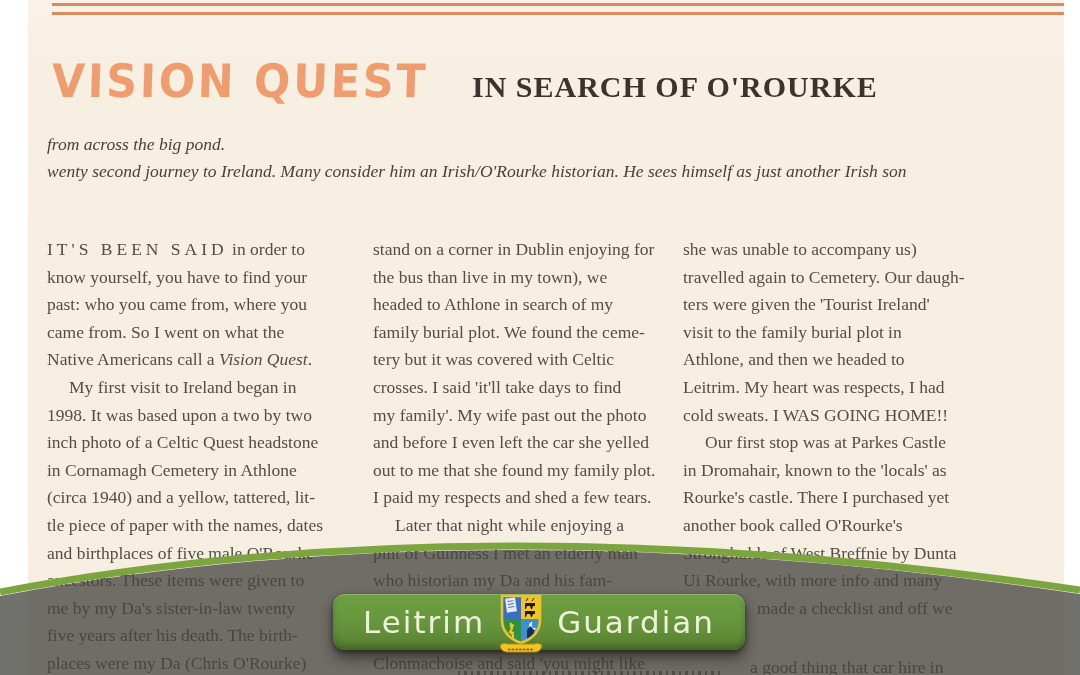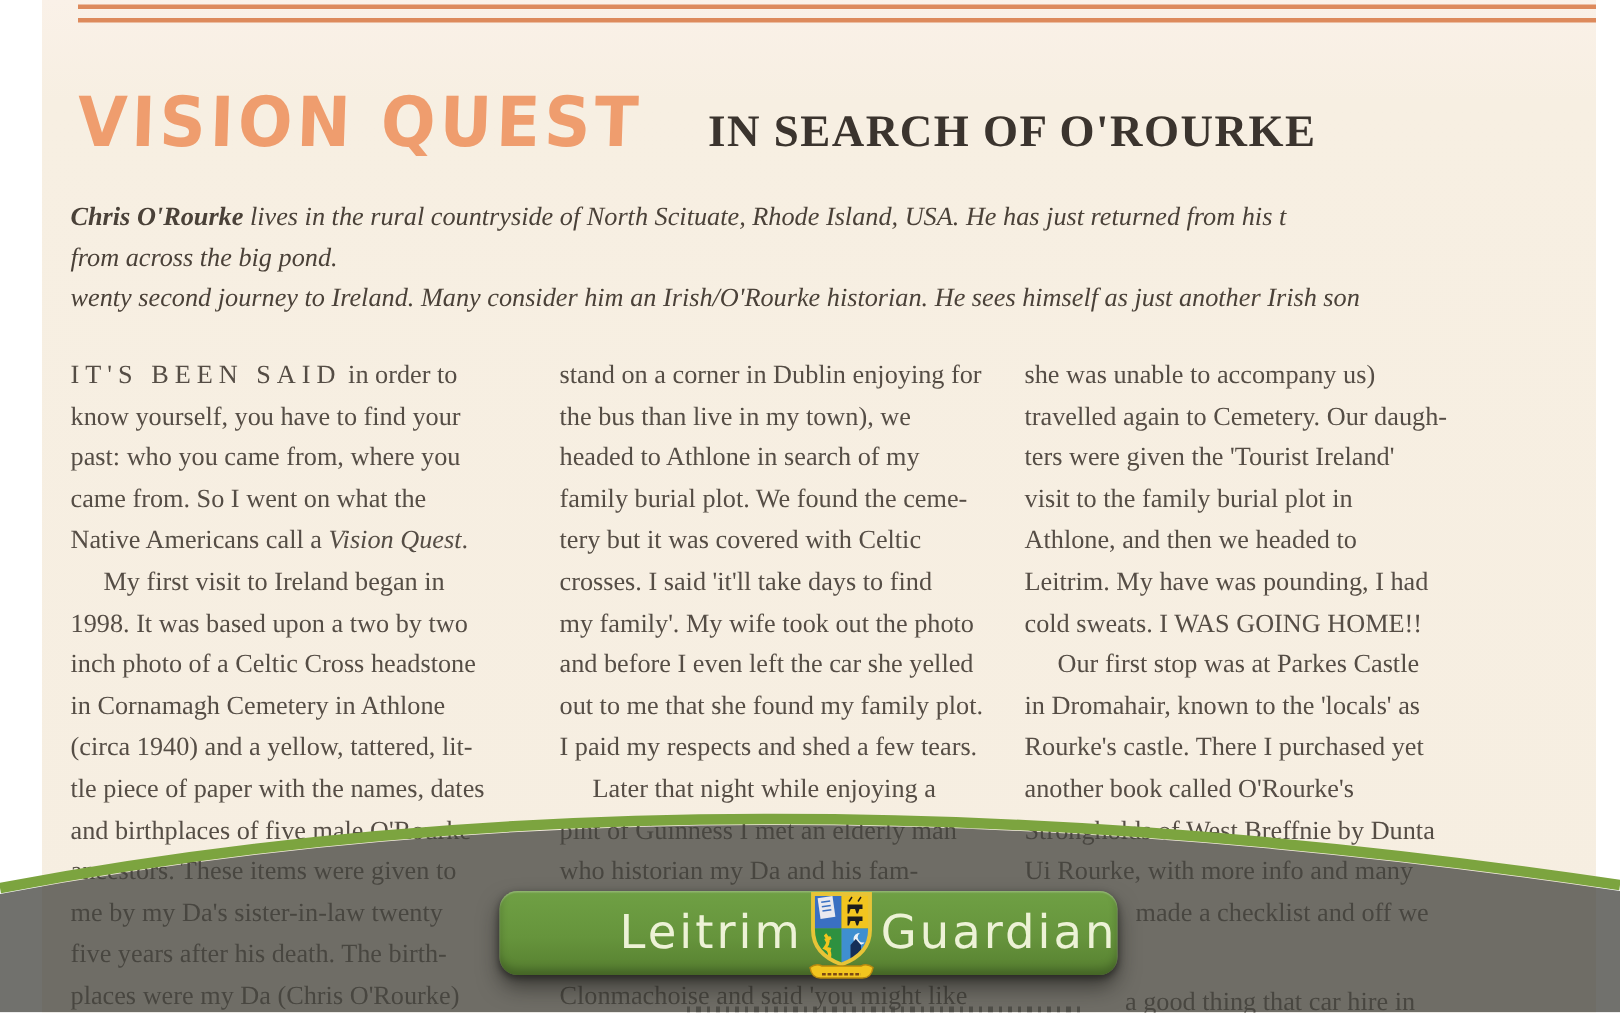--- a/index.html
+++ b/index.html
@@ -42,87 +42,86 @@
                        #39352f 6px 9px,transparent 9px 13px);}
 
   
   .overlay{position:absolute;left:0;top:0;width:1080px;height:675px;pointer-events:none;}
 
   
   .logoBtn{position:absolute;left:333px;top:594px;width:412px;height:56px;border-radius:12px;
            background:linear-gradient(180deg,#6fa044 0%,#66943c 55%,#567f30 100%);
            box-shadow:0 8px 14px rgba(20,20,16,.55), 0 2px 5px rgba(0,0,0,.45),
                       inset 0 1px 1px rgba(255,255,255,.25), inset 0 -4px 6px rgba(0,0,0,.22);
-           display:flex;align-items:center;justify-content:flex-end;gap:4px;}
+           display:flex;align-items:center;justify-content:center;gap:14px;}
   .brand{font-family:"DejaVu Sans",sans-serif;font-size:31px;color:#edf2d6;
          letter-spacing:2px;line-height:1;}
   .crest{width:44px;height:64px;margin-top:6px;flex:0 0 auto;}
 </style>
 </head>
 <body>
 
 <div class="paper">
   <div class="rule rule1" style="background: rgb(221, 138, 92);"></div>
   <div class="rule rule2" style="background: rgb(221, 138, 92);"></div>
 
   <div class="titleRow">
     <div class="titleDecor" style="color: rgb(239, 157, 110);">VISION QUEST</div>
     <div class="titleMain">IN SEARCH OF O'ROURKE</div>
   </div>
 
   <div class="intro" id="intro">
-      <div class="line"><span class="b">Chris O'Rourke </span><span>lives in the rural countryside of North Scituate, Rhode Island, USA. He has just returned from his t</span></div>
       <div class="line"><span>from across the big pond.</span></div>
       <div class="line"><span>wenty second journey to Ireland. Many consider him an Irish/O'Rourke historian. He sees himself as just another Irish son</span></div>
     </div>
 
   <div class="article">
     <div class="col col1">
         <div class="line"><span class="ls">IT'S BEEN SAID</span><span> in order to</span></div>
         <div class="line"><span>know yourself, you have to find your</span></div>
         <div class="line"><span>past: who you came from, where you</span></div>
         <div class="line"><span>came from. So I went on what the</span></div>
         <div class="line"><span>Native Americans call a </span><span class="i">Vision Quest</span><span>.</span></div>
         <div class="line indent"><span>My first visit to Ireland began in</span></div>
         <div class="line"><span>1998. It was based upon a two by two</span></div>
-        <div class="line"><span>inch photo of a Celtic Cross headstone</span></div>
+        <div class="line"><span>inch photo of a Celtic Quest headstone</span></div>
         <div class="line"><span>in Cornamagh Cemetery in Athlone</span></div>
         <div class="line"><span>(circa 1940) and a yellow, tattered, lit-</span></div>
         <div class="line"><span>tle piece of paper with the names, dates</span></div>
         <div class="line"><span>and birthplaces of five male O'Rourke</span></div>
         <div class="line"><span>ancestors. These items were given to</span></div>
         <div class="line"><span>me by my Da's sister-in-law twenty</span></div>
         <div class="line"><span>five years after his death. The birth-</span></div>
         <div class="line"><span>places were my Da (Chris O'Rourke)</span></div>
       </div>
     <div class="col col2">
         <div class="line"><span>stand on a corner in Dublin enjoying for</span></div>
         <div class="line"><span>the bus than live in my town), we</span></div>
         <div class="line"><span>headed to Athlone in search of my</span></div>
         <div class="line"><span>family burial plot. We found the ceme-</span></div>
         <div class="line"><span>tery but it was covered with Celtic</span></div>
         <div class="line"><span>crosses. I said 'it'll take days to find</span></div>
-        <div class="line"><span>my family'. My wife took out the photo</span></div>
+        <div class="line"><span>my family'. My wife past out the photo</span></div>
         <div class="line"><span>and before I even left the car she yelled</span></div>
         <div class="line"><span>out to me that she found my family plot.</span></div>
         <div class="line"><span>I paid my respects and shed a few tears.</span></div>
         <div class="line indent"><span>Later that night while enjoying a</span></div>
         <div class="line"><span>pint of Guinness I met an elderly man</span></div>
         <div class="line"><span>who historian my Da and his fam-</span></div>
         <div class="line">&nbsp;</div>
         <div class="line">&nbsp;</div>
         <div class="line"><span>Clonmachoise and said 'you might like</span></div>
       </div>
     <div class="col col3">
         <div class="line"><span>she was unable to accompany us)</span></div>
         <div class="line"><span>travelled again to Cemetery. Our daugh-</span></div>
         <div class="line"><span>ters were given the 'Tourist Ireland'</span></div>
         <div class="line"><span>visit to the family burial plot in</span></div>
         <div class="line"><span>Athlone, and then we headed to</span></div>
-        <div class="line"><span>Leitrim. My have was pounding, I had</span></div>
+        <div class="line"><span>Leitrim. My heart was respects, I had</span></div>
         <div class="line"><span>cold sweats. I WAS GOING HOME!!</span></div>
         <div class="line indent"><span>Our first stop was at Parkes Castle</span></div>
         <div class="line"><span>in Dromahair, known to the 'locals' as</span></div>
         <div class="line"><span>Rourke's castle. There I purchased yet</span></div>
         <div class="line"><span>another book called O'Rourke's</span></div>
         <div class="line"><span>Strongholds of West Breffnie by Dunta</span></div>
         <div class="line"><span>Ui Rourke, with more info and many</span></div>
         <div class="line" style="padding-left: 74px;"><span>made a checklist and off we</span></div>
         <div class="line" style="padding-left: 67px; margin-top: 32px;"><span>a good thing that car hire in</span></div>
         <div class="line"><span>Ireland gives free mileage because</span></div>

